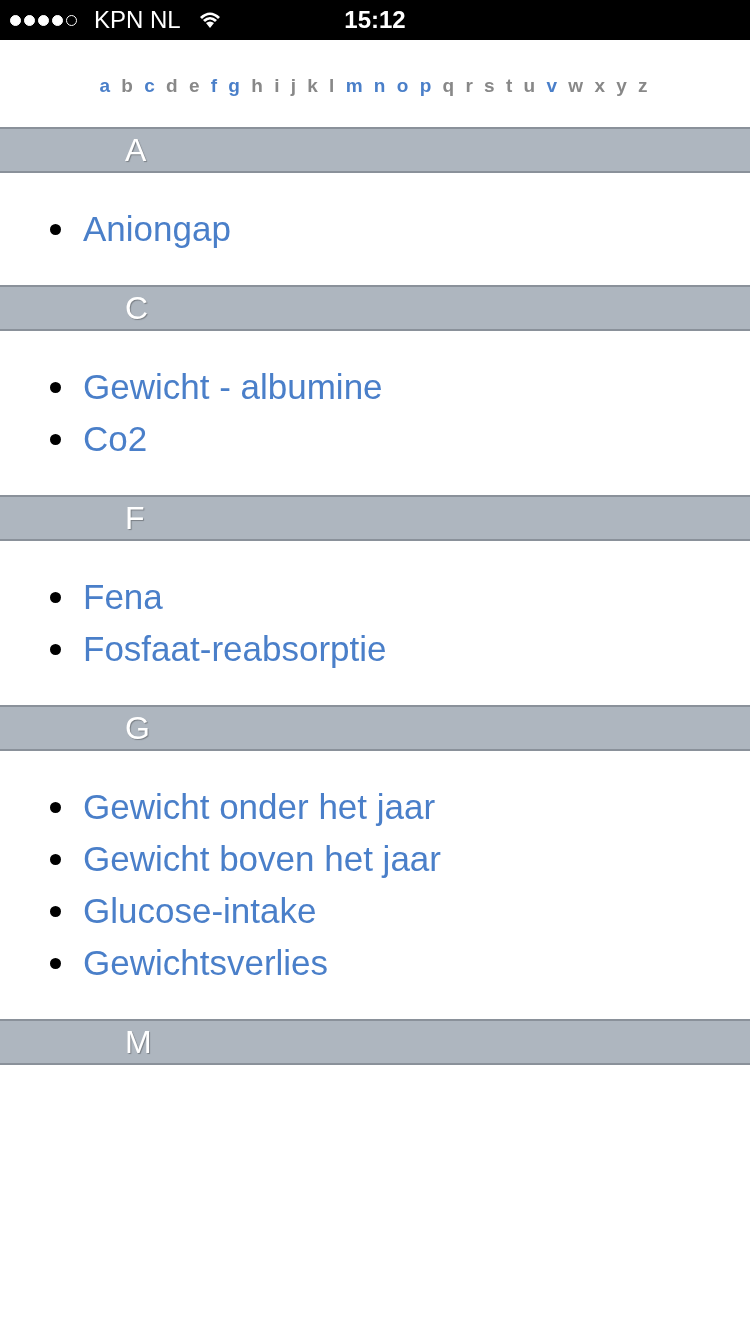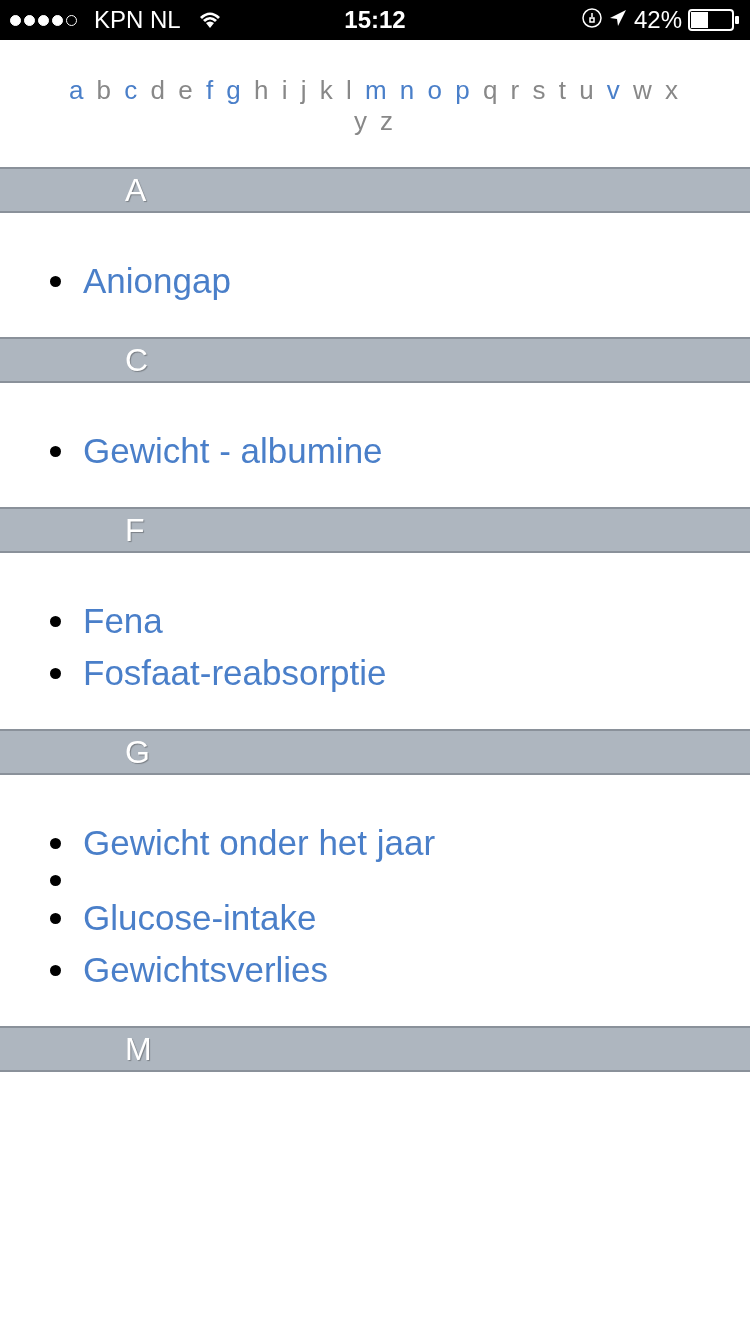--- a/index.html
+++ b/index.html
@@ -57,23 +57,24 @@
       align-items: center;
       gap: 6px;
     }
     .battery-icon {
       display: inline-flex;
       align-items: center;
     }
     .alpha-nav {
       padding: 35px 60px 30px;
       text-align: center;
-      font-size: 26px;
+      font-size: 19px;
       letter-spacing: 3px;
       font-family: Verdana, Geneva, sans-serif;
+      font-weight: bold;
     }
     .alpha-nav span.active {
       color: #4a7fc9;
       cursor: pointer;
     }
     .alpha-nav span.inactive {
       color: #888;
     }
     .section-header {
       background: #aeb6bf;
@@ -83,21 +84,21 @@
       display: flex;
       align-items: center;
       padding-left: 125px;
       color: #fff;
       font-size: 32px;
       font-weight: 400;
       font-family: Verdana, Geneva, sans-serif;
       text-shadow: 1px 1px 1px rgba(0,0,0,0.3);
     }
     .section-body {
-      padding: 42px 0 30px 0;
+      padding: 30px 0 30px 0;
     }
     .list-item {
       display: flex;
       align-items: center;
       padding: 6px 0 6px 50px;
     }
     .bullet {
       width: 11px;
       height: 11px;
       background: #000;
@@ -125,58 +126,41 @@
       <span class="signal-dot"></span>
     </span>
     <span>KPN NL</span>
     <span class="wifi-icon">
       <svg width="24" height="18" viewBox="0 0 24 18">
         <path d="M12 18 L8 13 Q12 10 16 13 Z M5 10 Q12 4 19 10 L17 12 Q12 7 7 12 Z M2 7 Q12 -2 22 7 L20 9 Q12 1 4 9 Z" fill="#fff"></path>
       </svg>
     </span>
   </div>
   <div class="status-center">15:12</div>
-  <div class="status-right">
-    <span>
-      <svg width="20" height="20" viewBox="0 0 20 20">
-        <circle cx="10" cy="10" r="9" fill="none" stroke="#fff" stroke-width="1.5"></circle>
-        <path d="M10 5 V9 M8 10 h4 v4 h-4 z" fill="none" stroke="#fff" stroke-width="1.5"></path>
-      </svg>
-    </span>
-    <span>
-      <svg width="20" height="20" viewBox="0 0 20 20">
-        <path d="M2 10 L18 2 L10 18 L9 11 Z" fill="#fff"></path>
-      </svg>
-    </span>
-    <span>42%</span>
-    <span class="battery-icon">
-      <svg width="52" height="22" viewBox="0 0 52 22">
-        <rect x="1" y="1" width="44" height="20" rx="3" fill="none" stroke="#fff" stroke-width="2"></rect>
-        <rect x="3" y="3" width="17" height="16" fill="#fff"></rect>
-        <rect x="47" y="7" width="4" height="8" rx="1" fill="#fff"></rect>
-      </svg>
-    </span>
-  </div>
 </div>
 
 <div class="alpha-nav" id="alpha-nav"><span class="active">a </span><span class="inactive">b </span><span class="active">c </span><span class="inactive">d </span><span class="inactive">e </span><span class="active">f </span><span class="active">g </span><span class="inactive">h </span><span class="inactive">i </span><span class="inactive">j </span><span class="inactive">k </span><span class="inactive">l </span><span class="active">m </span><span class="active">n </span><span class="active">o </span><span class="active">p </span><span class="inactive">q </span><span class="inactive">r </span><span class="inactive">s </span><span class="inactive">t </span><span class="inactive">u </span><span class="active">v </span><span class="inactive">w </span><span class="inactive">x </span><span class="inactive">y </span><span class="inactive">z </span></div>
 
 <div id="sections-container">
     <div class="section-header">A</div>
     <div class="section-body">
       <div class="list-item">
         <span class="bullet"></span>
         <span class="item-link">Aniongap</span>
       </div>
     </div>
     <div class="section-header">C</div>
     <div class="section-body">
       <div class="list-item">
         <span class="bullet"></span>
         <span class="item-link">Gewicht - albumine</span>
+      </div>
+      <div class="list-item">
+        <span class="bullet"></span>
+        <span class="item-link">Co2</span>
       </div>
     </div>
     <div class="section-header">F</div>
     <div class="section-body">
       <div class="list-item">
         <span class="bullet"></span>
         <span class="item-link">Fena</span>
       </div>
       <div class="list-item">
         <span class="bullet"></span>
@@ -184,20 +168,21 @@
       </div>
     </div>
     <div class="section-header">G</div>
     <div class="section-body">
       <div class="list-item">
         <span class="bullet"></span>
         <span class="item-link">Gewicht onder het jaar</span>
       </div>
       <div class="list-item">
         <span class="bullet"></span>
+        <span class="item-link">Gewicht boven het jaar</span>
       </div>
       <div class="list-item">
         <span class="bullet"></span>
         <span class="item-link">Glucose-intake</span>
       </div>
       <div class="list-item">
         <span class="bullet"></span>
         <span class="item-link">Gewichtsverlies</span>
       </div>
     </div>

